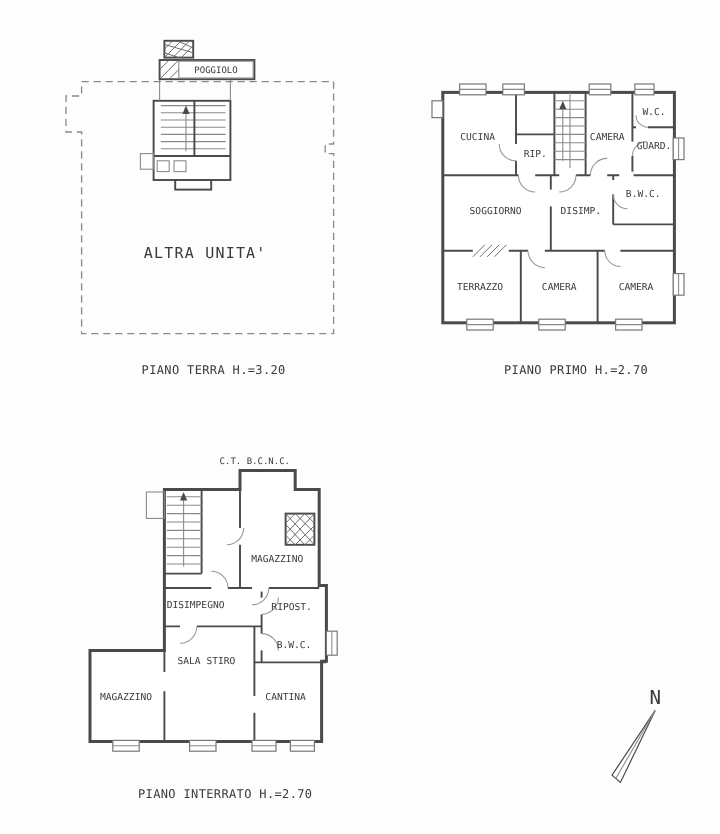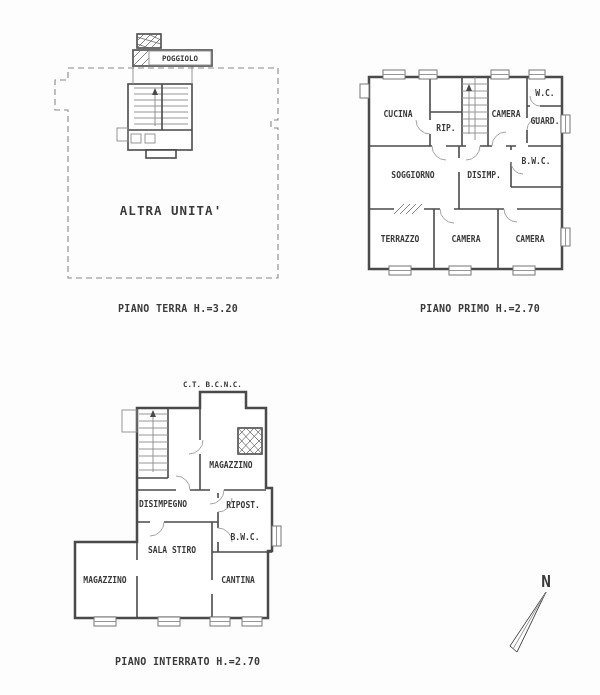--- a/index.html
+++ b/index.html
@@ -1,17 +1,17 @@
 <!DOCTYPE html>
 <html><head>
 <meta charset="utf-8">
 <style>
   html,body{margin:0;padding:0;width:600px;height:695px;background:#ffffff;overflow:hidden;
             font-family:"DejaVu Sans Mono", monospace;}
-  .sheet{position:relative;width:600px;height:695px;background:#fdfdfd;font-weight:bold;}
+  .sheet{position:relative;width:600px;height:695px;background:#fdfdfd;}
   svg{display:block}
   svg text{font-family:"DejaVu Sans Mono", monospace; fill:#3a3a3a;}
   .room-label{font-size:8px;text-anchor:middle;}
   .small-label{font-size:7.5px;}
   .small-label-mid{font-size:7.5px;text-anchor:middle;}
   .caption{font-size:10px;letter-spacing:.3px;}
   .big-label{font-size:12.5px;letter-spacing:1px;text-anchor:middle;}
   .north-label{font-size:16px;text-anchor:middle;}
   .outer{stroke:#4a4a4a;stroke-width:2.5;fill:#ffffff;}
   .inner{stroke:#4a4a4a;stroke-width:1.6;fill:none;}

